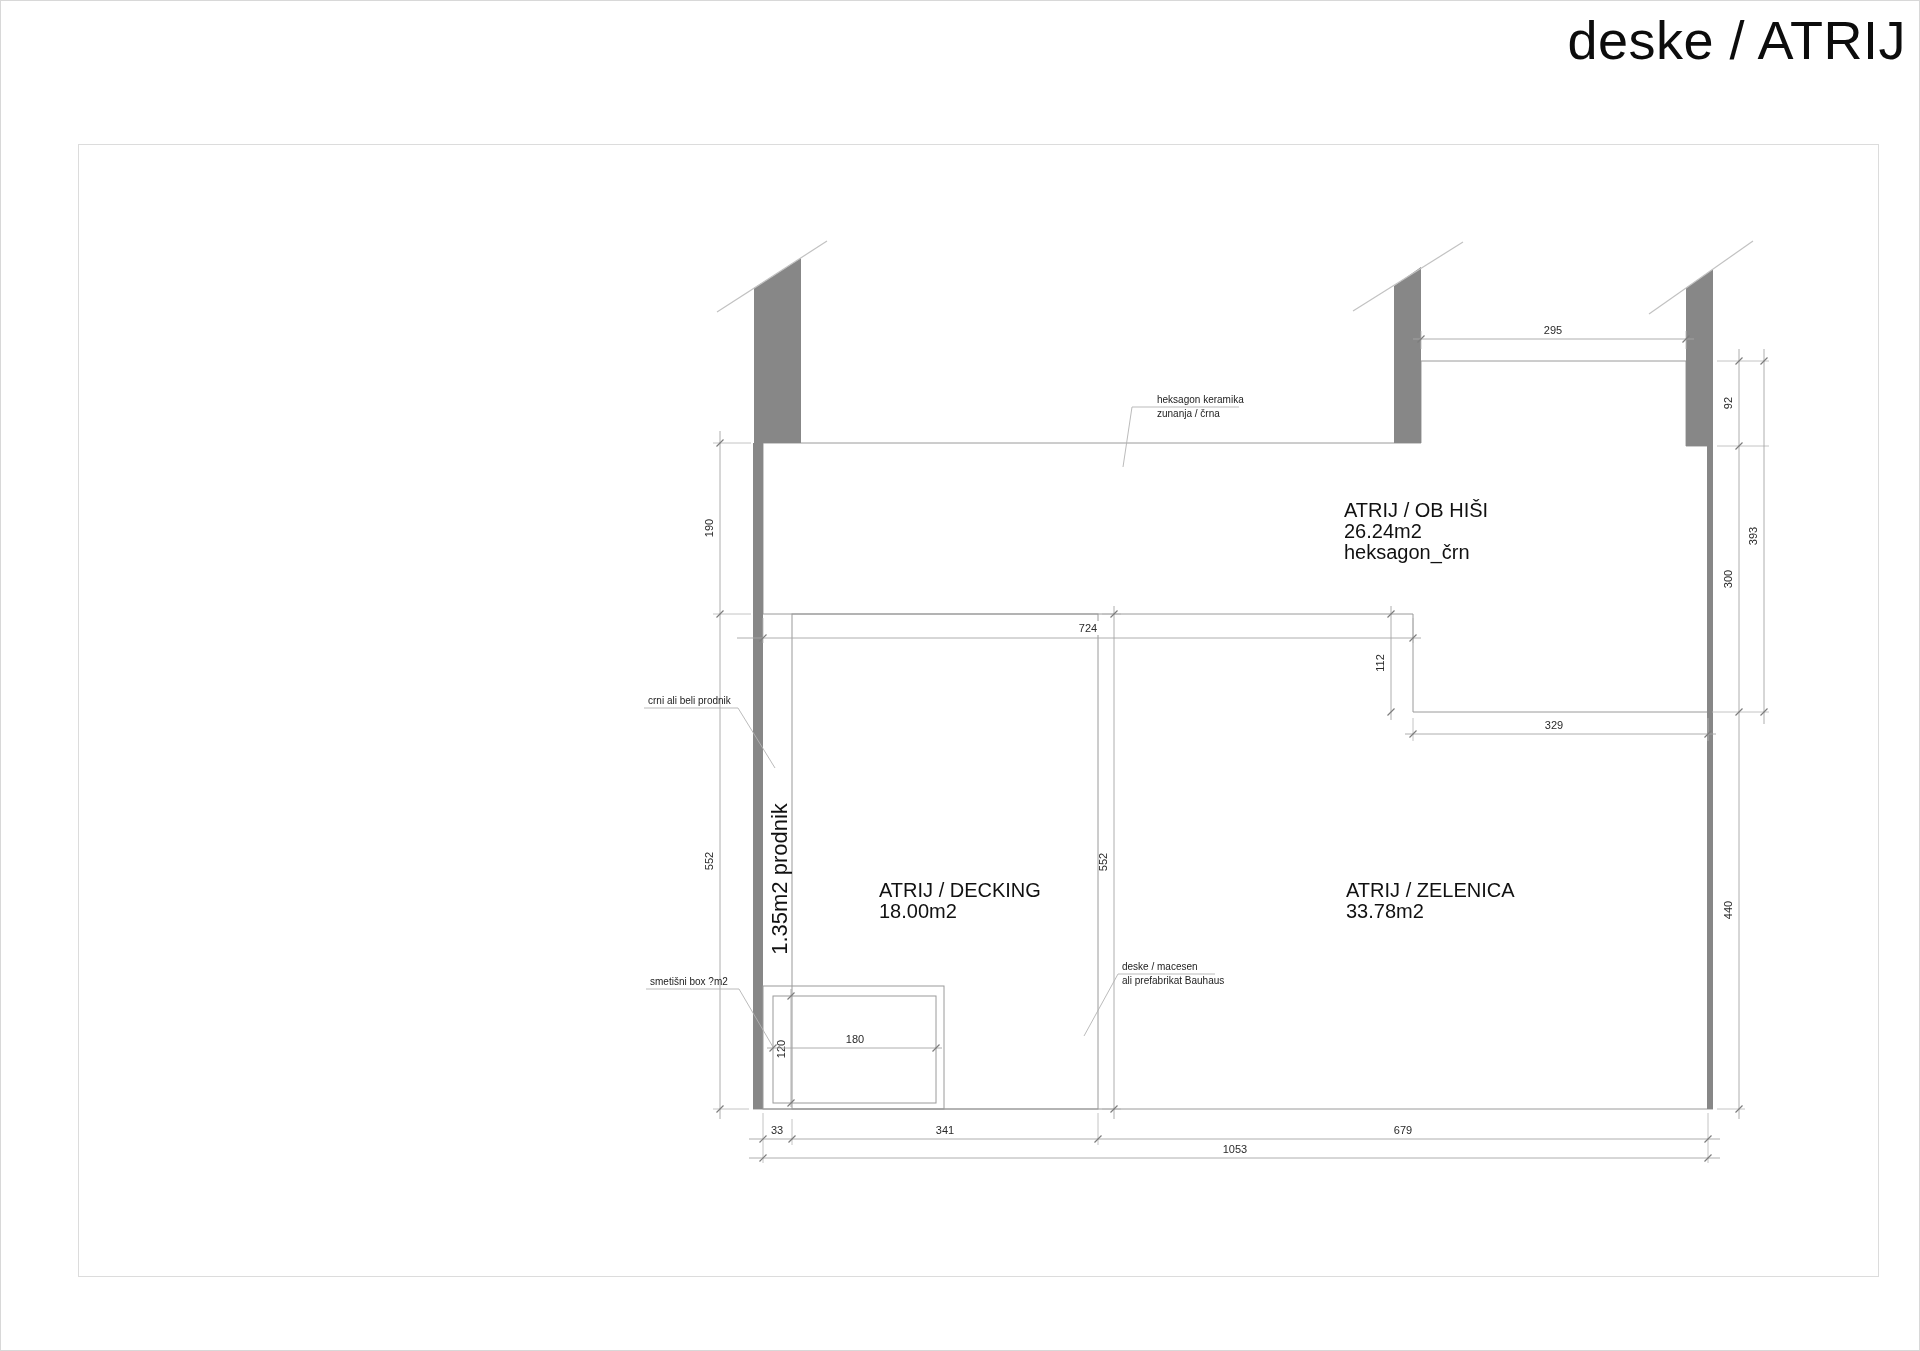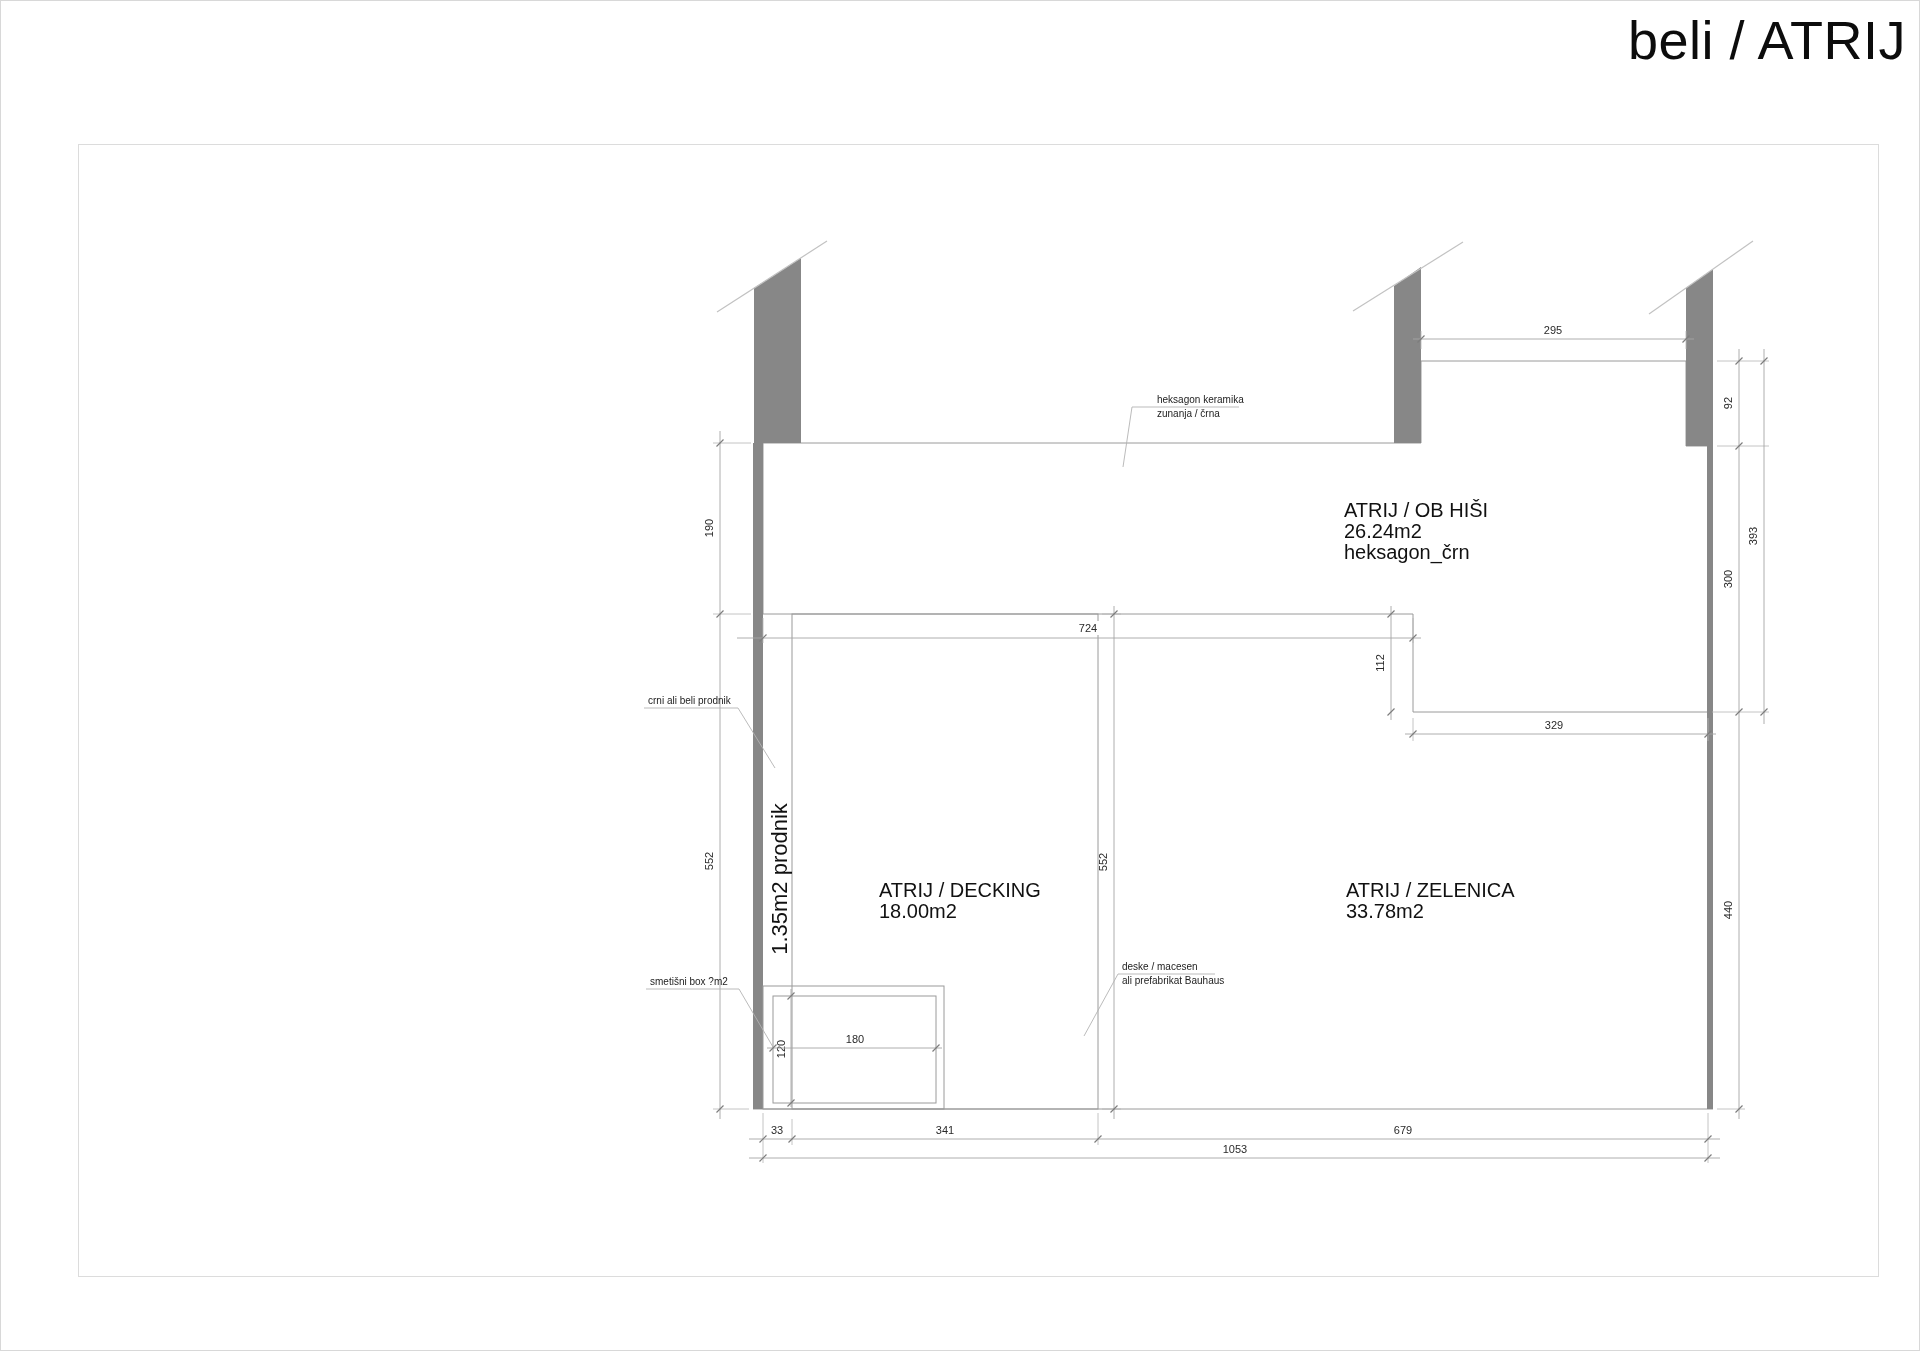--- a/index.html
+++ b/index.html
@@ -39,21 +39,21 @@
   .labeltext{font:10px "Liberation Sans", sans-serif;fill:#1c1c1c;}
   .roomtext{font:20px "Liberation Sans", sans-serif;fill:#111111;}
   .striptext{font:22px "Liberation Sans", sans-serif;fill:#111111;}
   .whitebg{fill:#ffffff;stroke:none;}
 </style>
 </head>
 <body>
 
 <div class="canvas">
 
-  <div class="title">beli / ATRIJ</div>
+  <div class="title">deske / ATRIJ</div>
   <div class="frame"></div>
 
   <svg width="1920" height="1351" viewBox="0 0 1920 1351">
 
     <defs>
       <pattern id="hexes" width="19.5" height="11.26" patternUnits="userSpaceOnUse" patternTransform="translate(762,442)">
         <path d="M0,5.63 L3.25,0 L9.75,0 L13,5.63 L9.75,11.26 L3.25,11.26 Z M13,5.63 L19.5,5.63" fill="none" stroke="#cccccc" stroke-width="0.7"></path>
       </pattern>
       <pattern id="planks" width="12" height="14.6" patternUnits="userSpaceOnUse" patternTransform="translate(791,620)">
         <path d="M0,0.5 L12,0.5" stroke="#b5b5b5" stroke-width="1"></path>

